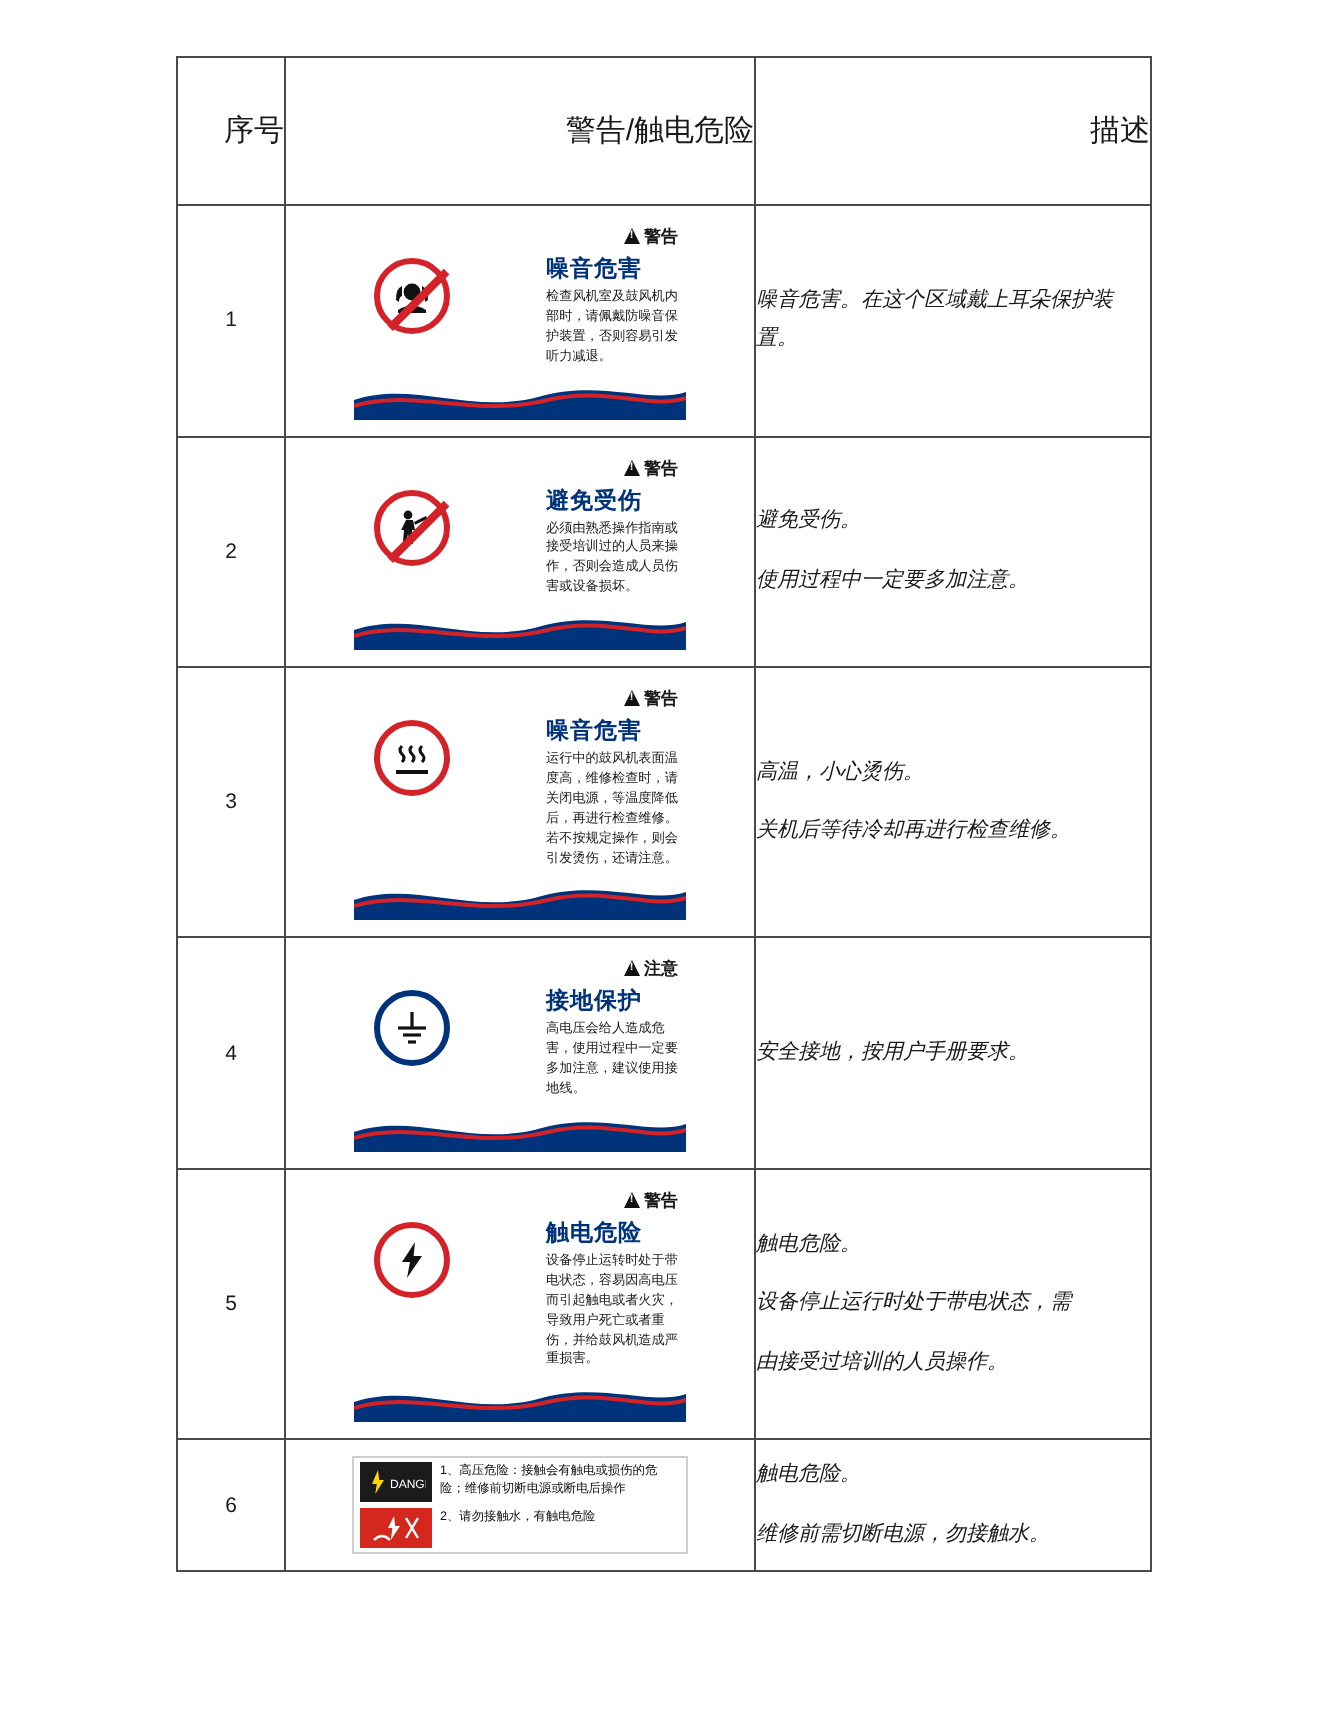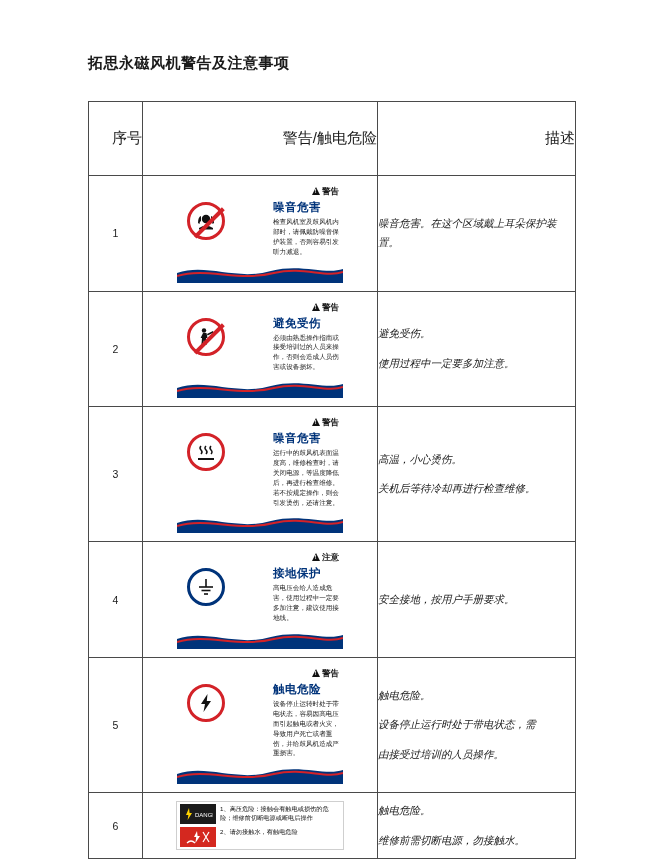--- a/index.html
+++ b/index.html
@@ -176,21 +176,20 @@
   }
   .l6icon.dark { background: #1b1b1b; }
   .l6icon.red { background: #d4281f; }
   .l6txt { flex: 1 1 auto; padding-top: 1px; }
 </style>
 </head>
 <body>
 
 <div class="page">
 
-  <div class="doc-title">拓思永磁风机警告及注意事项</div>
 
   <table class="main">
     <colgroup>
       <col class="col-no">
         <col class="col-sign">
         <col class="col-desc">
     </colgroup>
     <thead>
       <tr>
         <td>序号</td>

